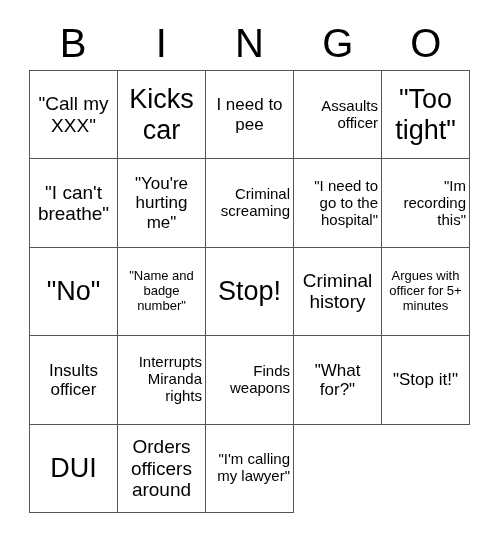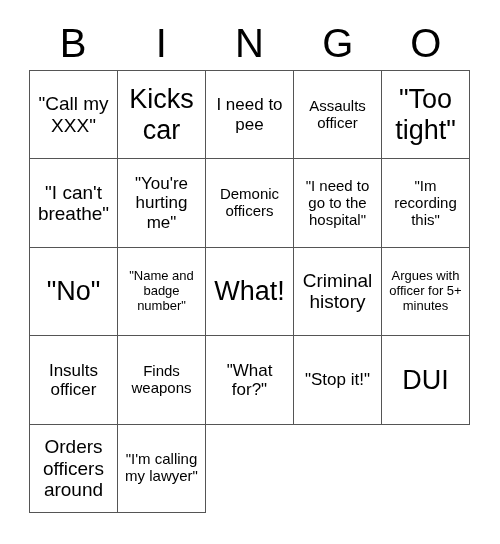--- a/index.html
+++ b/index.html
@@ -78,21 +78,21 @@
     line-height: 1.13;
     color: #000000;
     word-wrap: break-word;
     white-space: pre-line;
   }
 
   
   .fs-xl  { font-size: 27px; }
   .fs-lg  { font-size: 17px; }
   .fs-md  { font-size: 19px; }
-  .fs-sm  { font-size: 15px; }
+  .fs-sm  { font-size: 15px; text-align: right; }
   .fs-xs  { font-size: 13px; }
 </style>
 </head>
 <body>
 
 <div id="card">
 
   <div id="header-row">
       <div class="header-letter">B</div>
       <div class="header-letter">I</div>
@@ -117,45 +117,48 @@
       <div class="cell">
         <span class="cell-text fs-xl">"Too tight"</span>
       </div>
       <div class="cell">
         <span class="cell-text fs-md">"I can't breathe"</span>
       </div>
       <div class="cell">
         <span class="cell-text fs-lg">"You're hurting me"</span>
       </div>
       <div class="cell">
-        <span class="cell-text fs-sm">Demonic officers</span>
+        <span class="cell-text fs-sm">Criminal screaming</span>
       </div>
       <div class="cell">
         <span class="cell-text fs-sm">"I need to go to the hospital"</span>
       </div>
       <div class="cell">
         <span class="cell-text fs-sm">"Im recording this"</span>
       </div>
       <div class="cell">
         <span class="cell-text fs-xl">"No"</span>
       </div>
       <div class="cell">
         <span class="cell-text fs-xs">"Name and badge number"</span>
       </div>
       <div class="cell">
-        <span class="cell-text fs-xl">What!</span>
+        <span class="cell-text fs-xl">Stop!</span>
       </div>
       <div class="cell">
         <span class="cell-text fs-md">Criminal history</span>
       </div>
       <div class="cell">
         <span class="cell-text fs-xs">Argues with officer for 5+ minutes</span>
       </div>
       <div class="cell">
         <span class="cell-text fs-lg">Insults officer</span>
+      </div>
+      <div class="cell">
+        <span class="cell-text fs-sm">Interrupts Miranda rights</span>
       </div>
       <div class="cell">
         <span class="cell-text fs-sm">Finds weapons</span>
       </div>
       <div class="cell">
         <span class="cell-text fs-lg">"What for?"</span>
       </div>
       <div class="cell">
         <span class="cell-text fs-lg">"Stop it!"</span>
       </div>

